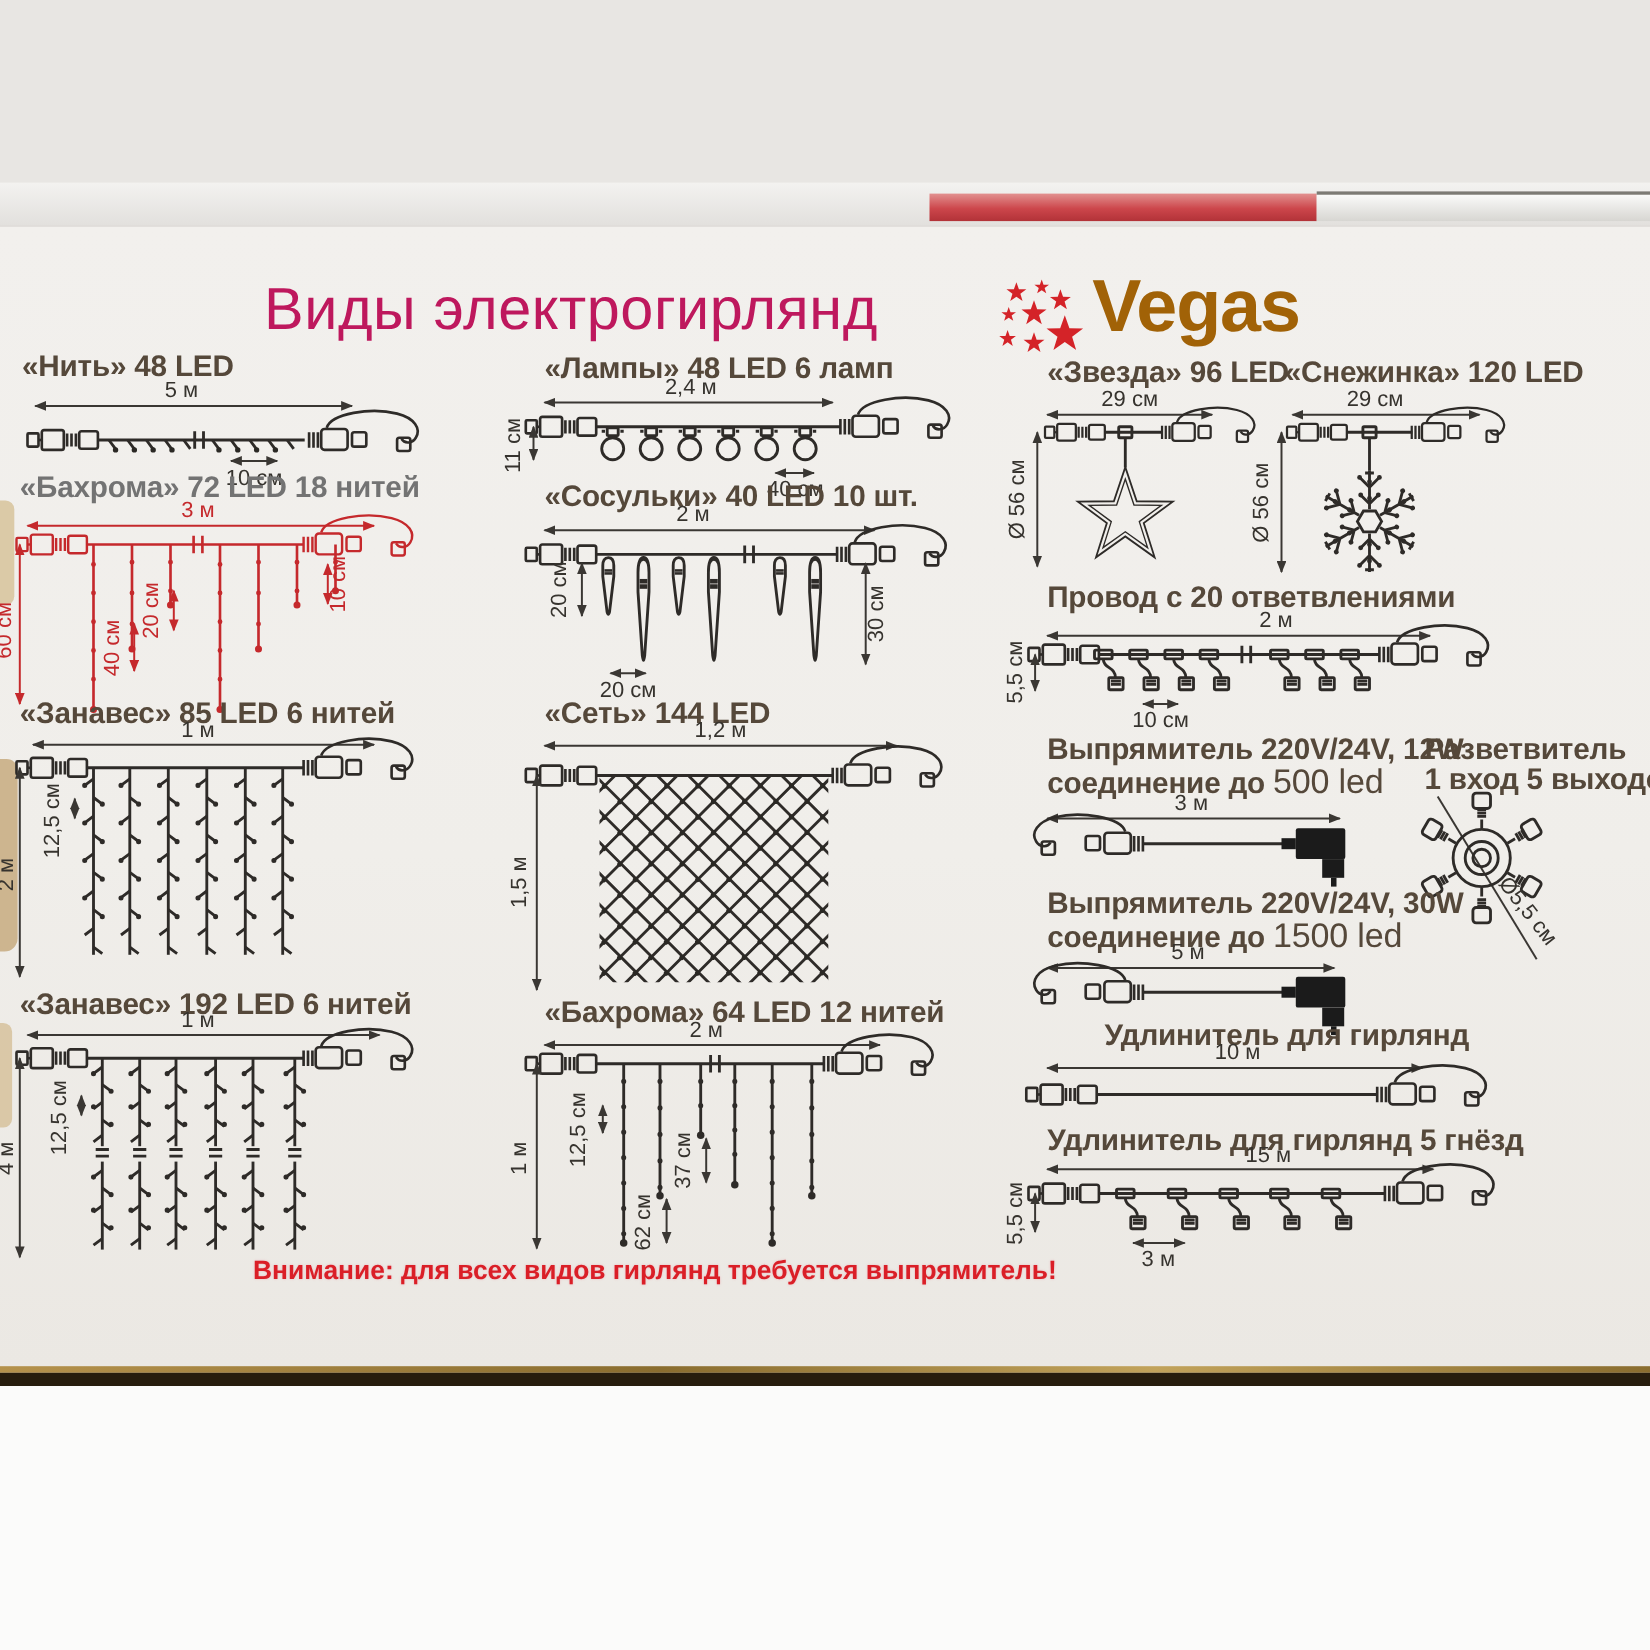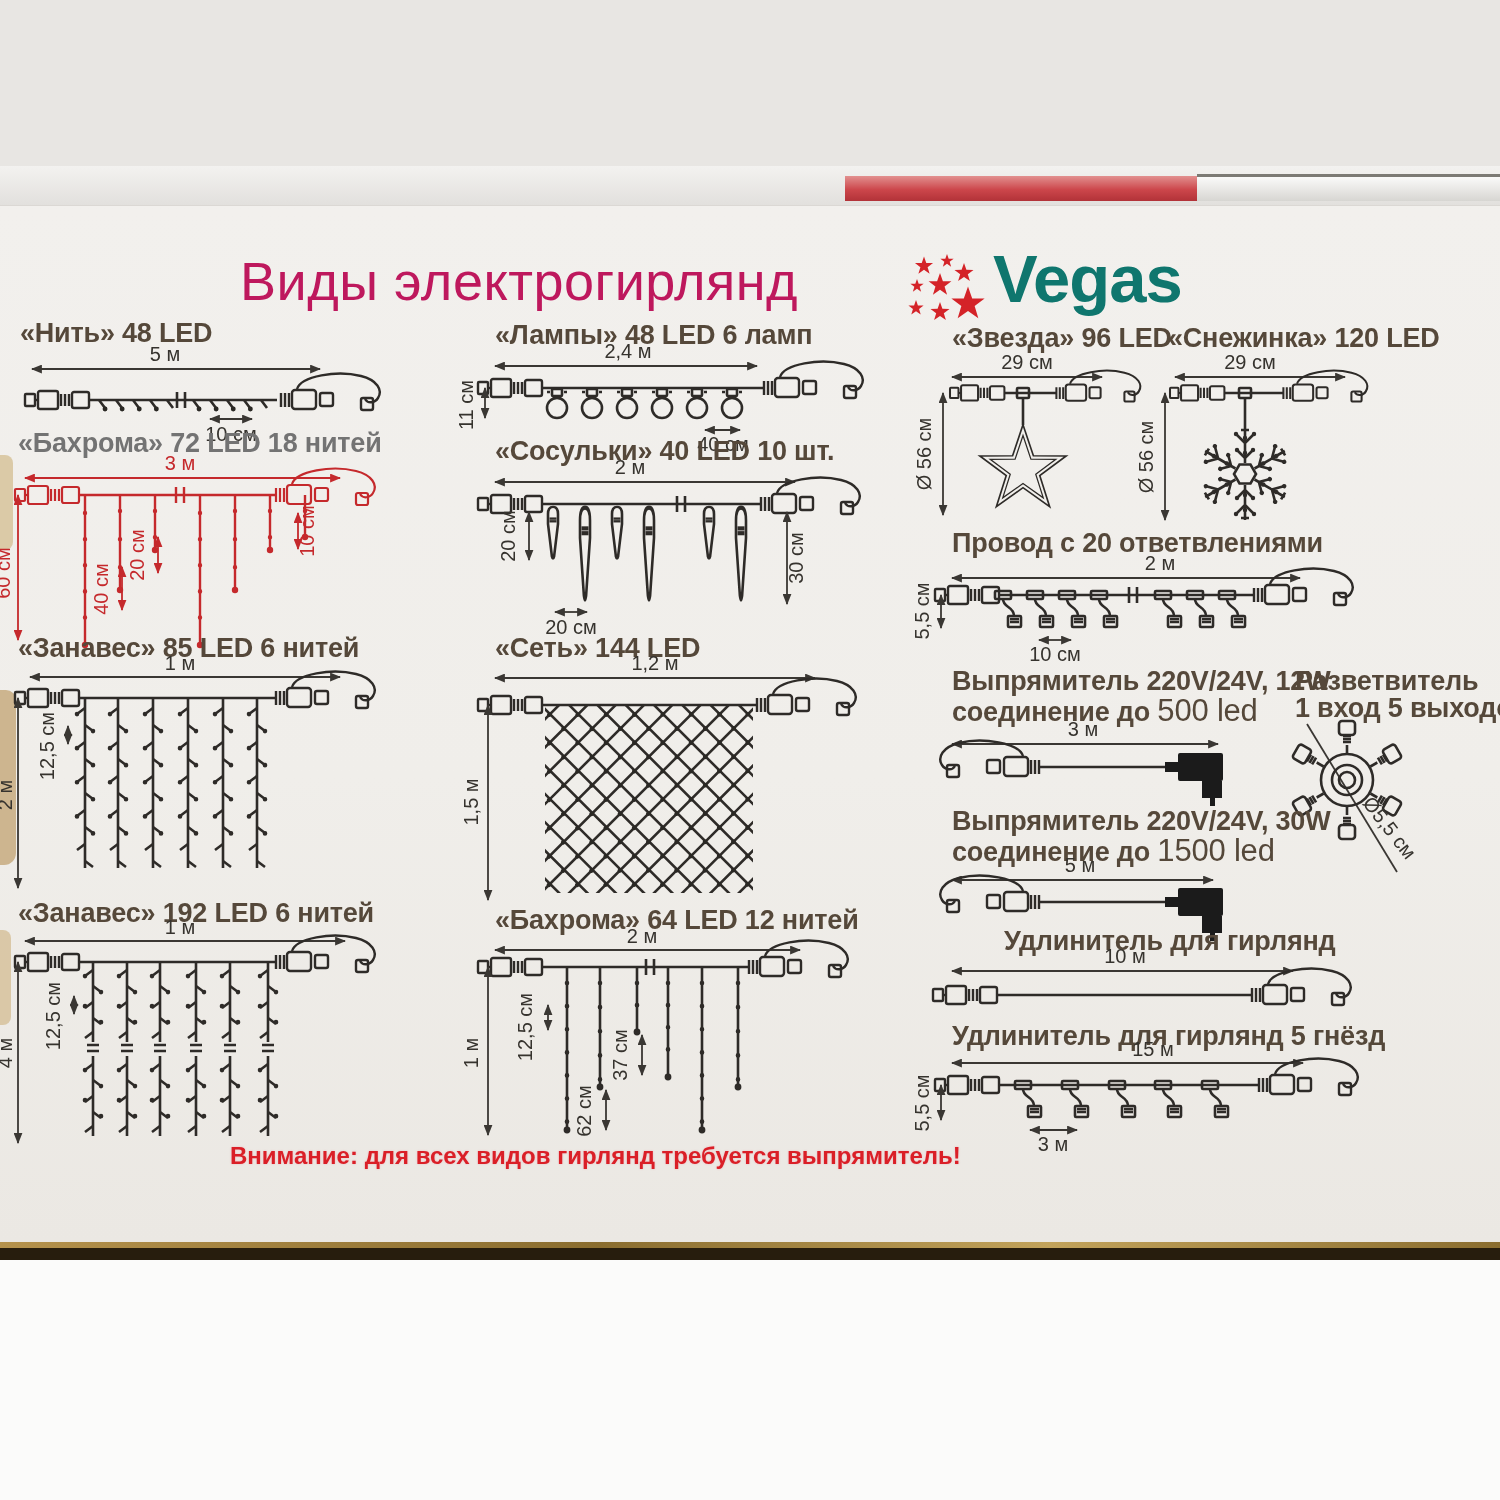--- a/index.html
+++ b/index.html
@@ -13,21 +13,21 @@
          background:linear-gradient(180deg,#e2908f,#cc464b 55%,#b23238)}
   .silver{position:absolute;left:1197px;top:174px;width:303px;height:27px;border-top:3px solid #7c7a74;
          background:linear-gradient(180deg,#fafaf9,#d7d6d2)}
   .goldline{position:absolute;left:0;top:1242px;width:1500px;height:6px;background:linear-gradient(90deg,#b5924c,#8a6d2f 40%,#c2a35b 70%,#8a6d2f)}
   .darkline{position:absolute;left:0;top:1248px;width:1500px;height:12px;background:#271d0d}
   .whitebottom{position:absolute;left:0;top:1260px;width:1500px;height:240px;background:#fbfbfa}
   .card1{position:absolute;left:0;top:455px;width:13px;height:95px;background:#d7c39b;border-radius:0 8px 8px 0;opacity:.85}
   .card2{position:absolute;left:0;top:690px;width:16px;height:175px;background:#c9ae85;border-radius:0 10px 12px 0;opacity:.9}
   .card3{position:absolute;left:0;top:930px;width:11px;height:95px;background:#d4bf97;border-radius:0 8px 8px 0;opacity:.8}
   .h1{position:absolute;left:240px;top:250px;font-size:54px;font-weight:500;color:#be185d;letter-spacing:.5px;white-space:nowrap}
-  .vegas{position:absolute;left:993px;top:240px;font-size:67px;font-weight:700;color:#0f766e;letter-spacing:-1px;white-space:nowrap}
+  .vegas{position:absolute;left:993px;top:240px;font-size:67px;font-weight:700;color:#a16207;letter-spacing:-1px;white-space:nowrap}
   .st{position:absolute;font-weight:700;font-size:27px;color:#55483a;white-space:nowrap;letter-spacing:-.2px}
   .tred{color:#737373}
   .big{font-size:31px;font-weight:400}
   .warn{position:absolute;left:230px;top:1142px;width:915px;text-align:left;font-size:24px;font-weight:700;
         color:#da1f27;white-space:nowrap;text-shadow:0 0 2px rgba(235,80,110,.35)}
   svg{position:absolute;overflow:visible}
   .ln{stroke:#2e2b28;stroke-width:2.6;fill:none}
   .lnR{stroke:#c5292c;stroke-width:2.4;fill:none}
   .dim{stroke:#3a3733;stroke-width:1.8;fill:none}
   .dimR{stroke:#c5292c;stroke-width:1.8;fill:none}

